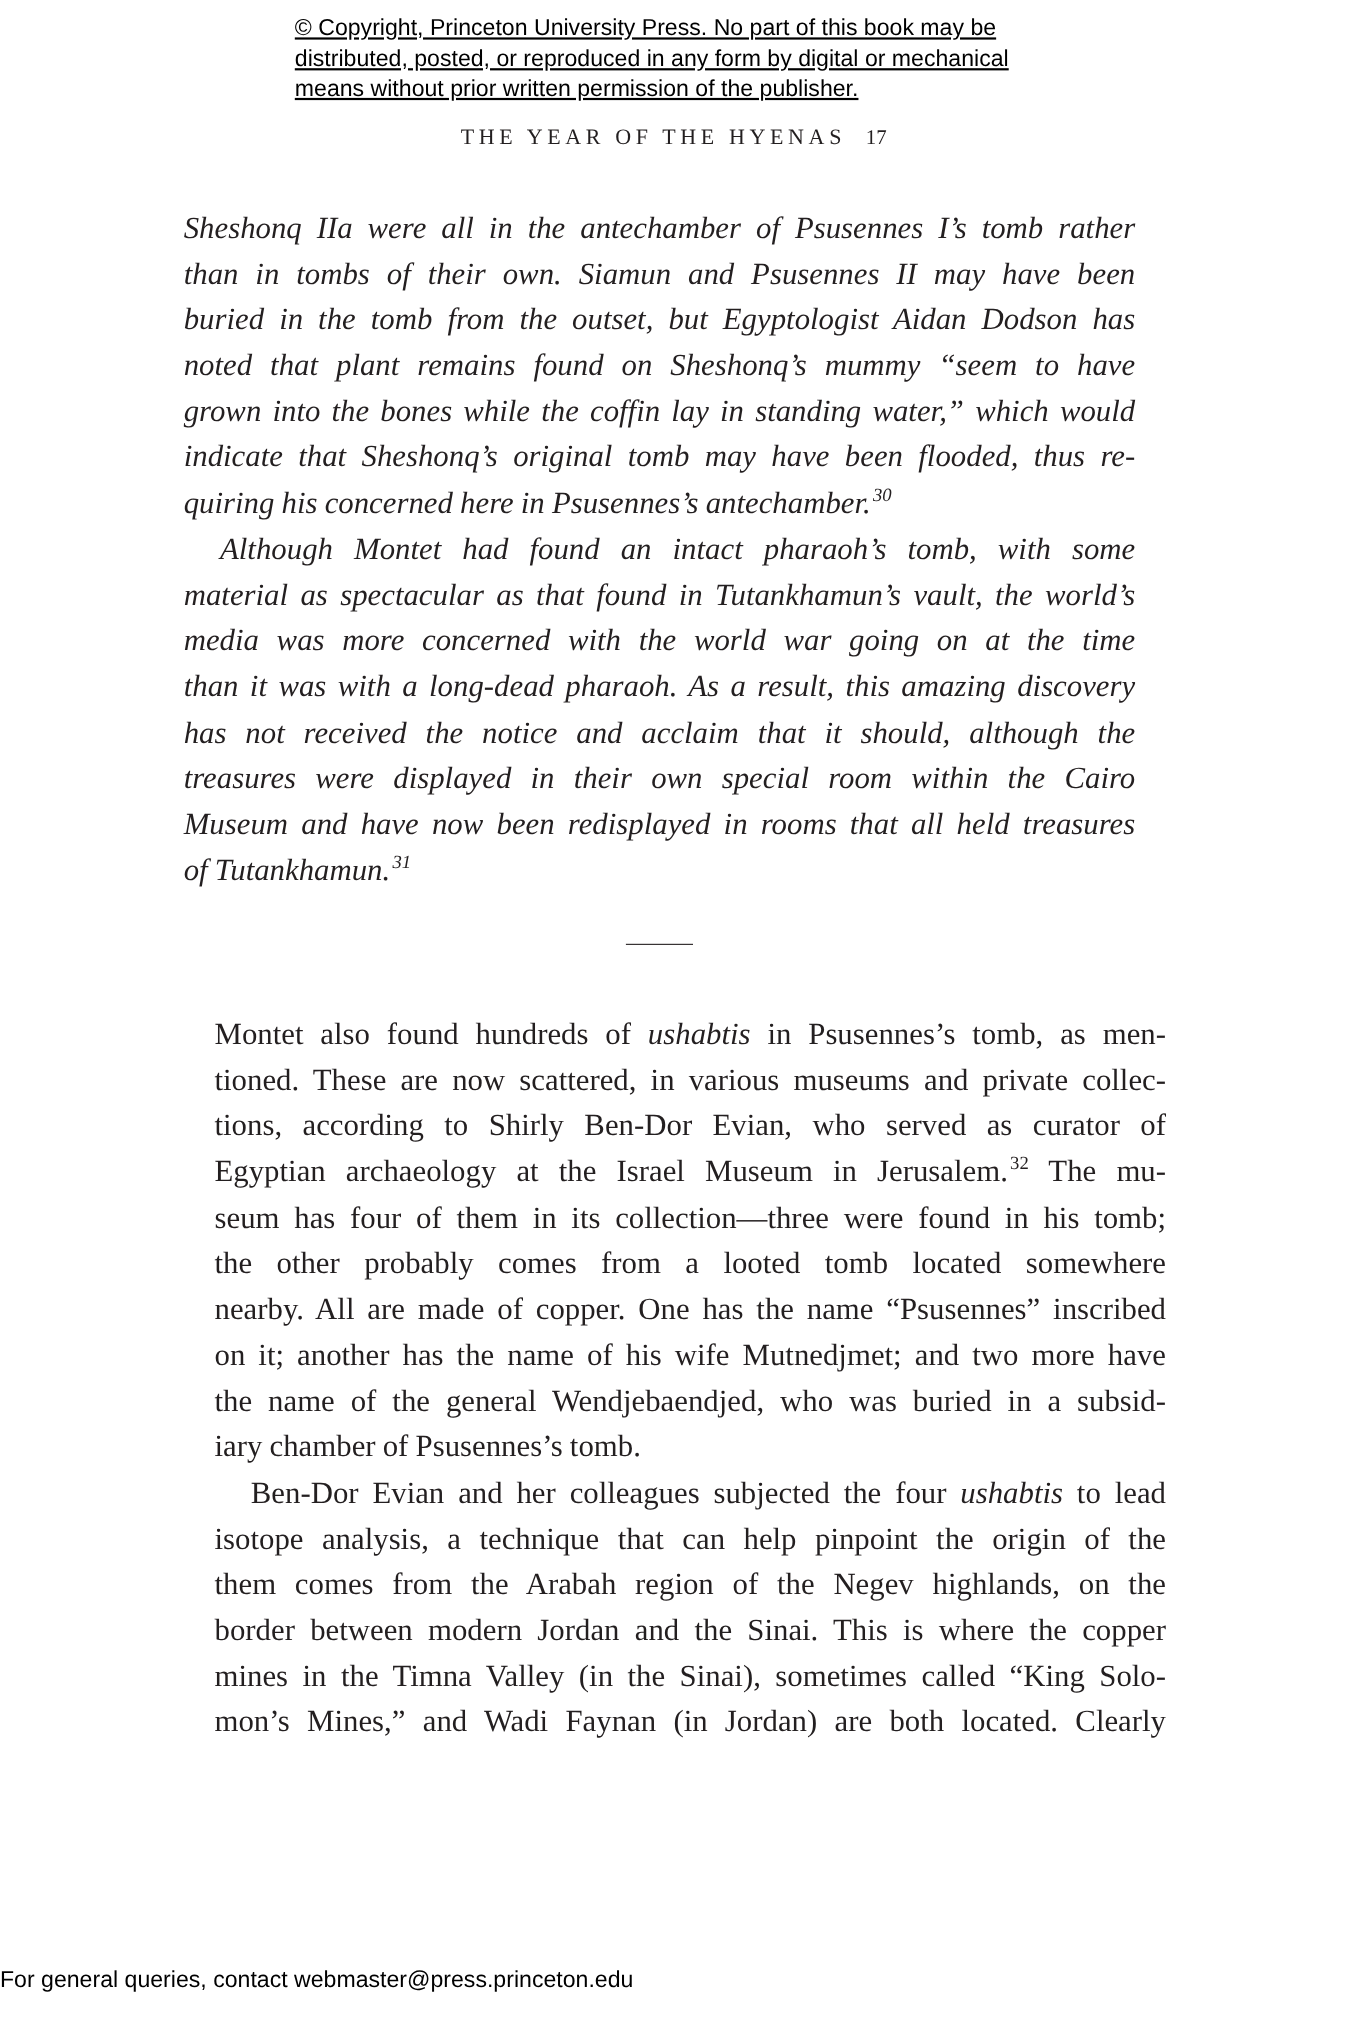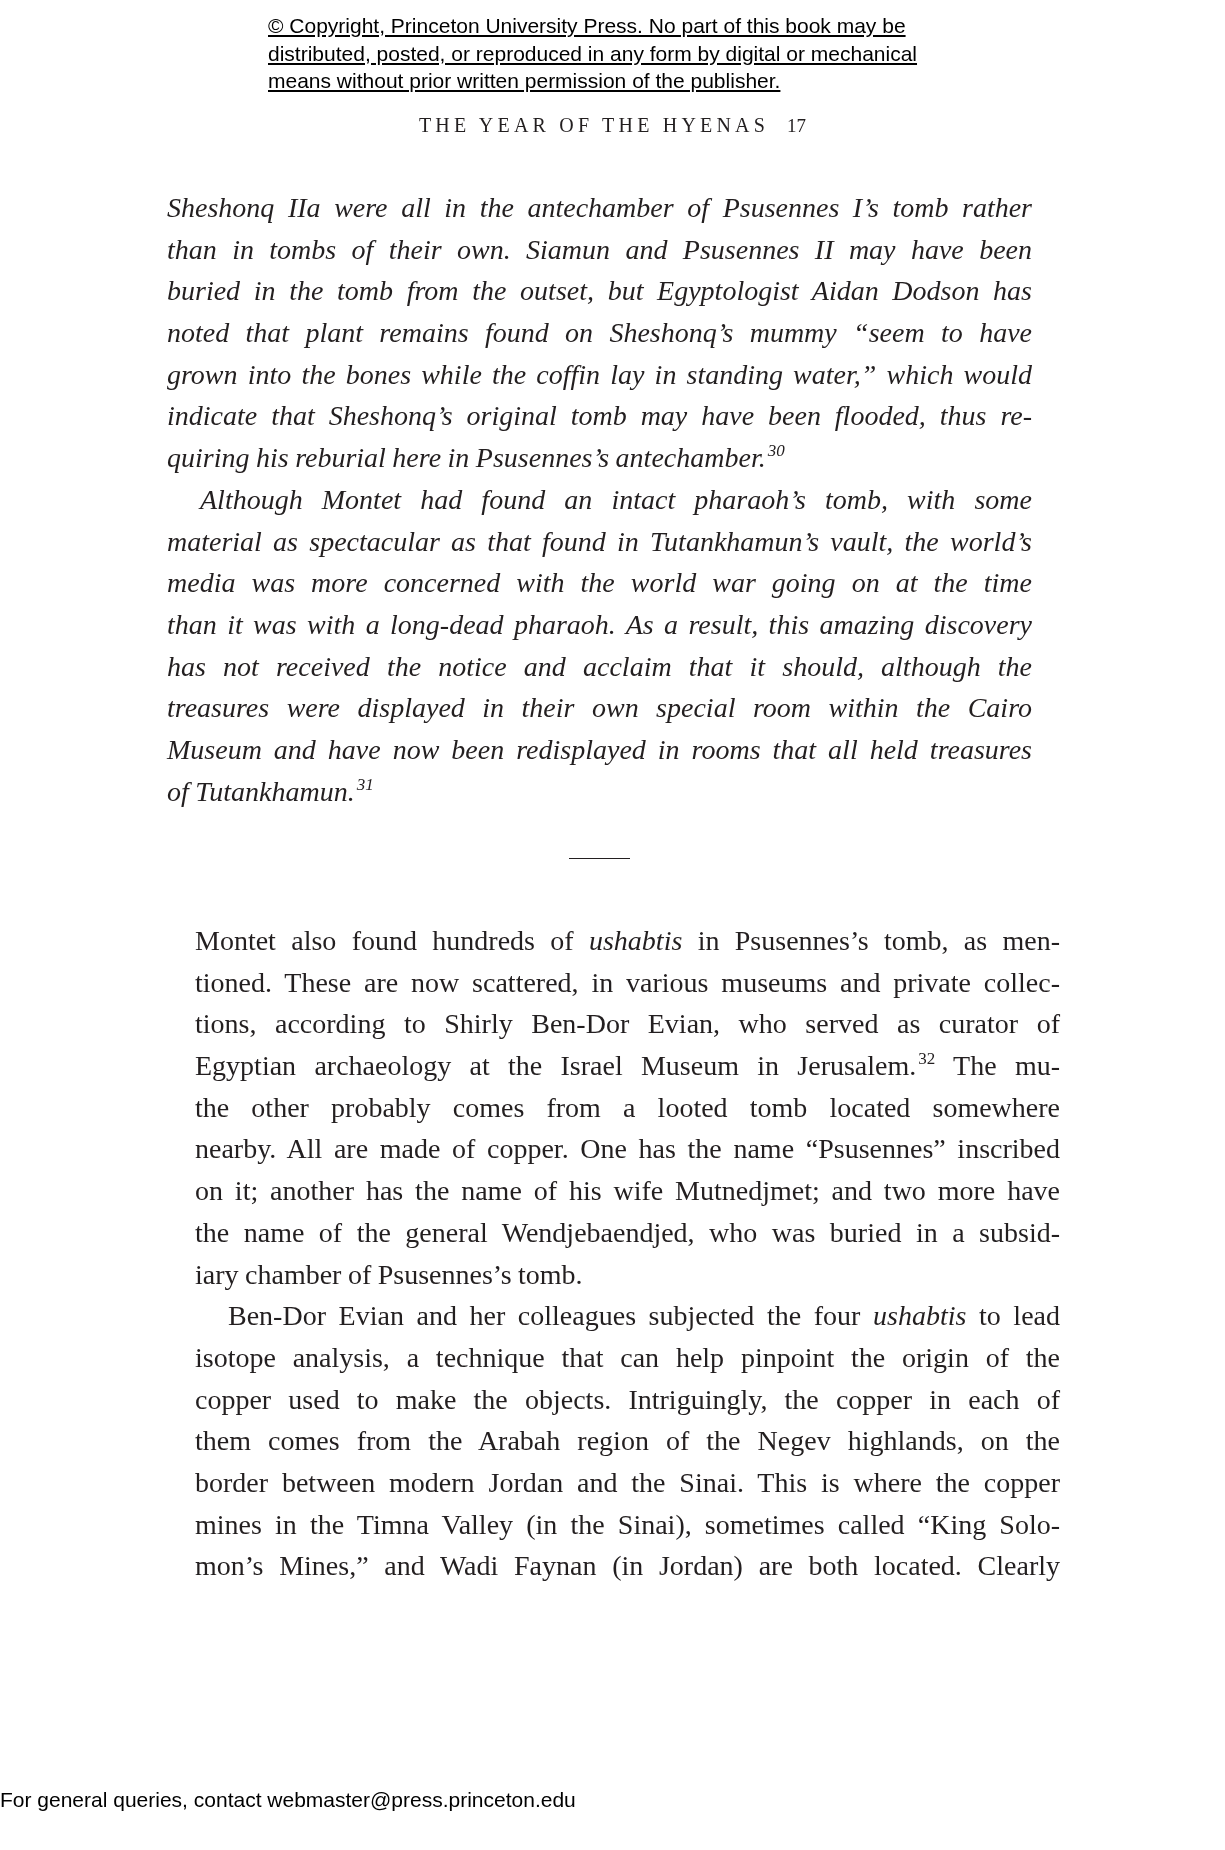--- a/index.html
+++ b/index.html
@@ -52,21 +52,21 @@
 </div>
 
 <div class="body-block" id="section-1" style="top: 187px; font-style: italic;">
     <div>
       <div class="line"><span>Sheshonq IIa were all in the antechamber of Psusennes I’s tomb rather</span></div>
       <div class="line"><span>than in tombs of their own. Siamun and Psusennes II may have been</span></div>
       <div class="line"><span>buried in the tomb from the outset, but Egyptologist Aidan Dodson has</span></div>
       <div class="line"><span>noted that plant remains found on Sheshonq’s mummy “seem to have</span></div>
       <div class="line"><span>grown into the bones while the coffin lay in standing water,” which would</span></div>
       <div class="line"><span>indicate that Sheshonq’s original tomb may have been flooded, thus re-</span></div>
-      <div class="line last"><span>quiring his reburial here in Psusennes’s antechamber.</span><span class="seg-sup">30</span></div>
+      <div class="line last"><span>quiring his concerned here in Psusennes’s antechamber.</span><span class="seg-sup">30</span></div>
     </div>
     <div>
       <div class="line indent"><span>Although Montet had found an intact pharaoh’s tomb, with some</span></div>
       <div class="line"><span>material as spectacular as that found in Tutankhamun’s vault, the world’s</span></div>
       <div class="line"><span>media was more concerned with the world war going on at the time</span></div>
       <div class="line"><span>than it was with a long-dead pharaoh. As a result, this amazing discovery</span></div>
       <div class="line"><span>has not received the notice and acclaim that it should, although the</span></div>
       <div class="line"><span>treasures were displayed in their own special room within the Cairo</span></div>
       <div class="line"><span>Museum and have now been redisplayed in rooms that all held treasures</span></div>
       <div class="line last"><span>of Tutankhamun.</span><span class="seg-sup">31</span></div>
@@ -74,30 +74,30 @@
   </div>
 
 <div class="section-rule"></div>
 
 <div class="body-block" id="section-2" style="top: 920px; margin-left: 28px;">
     <div>
       <div class="line"><span>Montet also found hundreds of </span><span class="seg-italic">ushabtis</span><span> in Psusennes’s tomb, as men-</span></div>
       <div class="line"><span>tioned. These are now scattered, in various museums and private collec-</span></div>
       <div class="line"><span>tions, according to Shirly Ben-Dor Evian, who served as curator of</span></div>
       <div class="line"><span>Egyptian archaeology at the Israel Museum in Jerusalem.</span><span class="seg-sup">32</span><span> The mu-</span></div>
+      <div class="line"><span>seum has four of them in its collection—three were found in his tomb;</span></div>
       <div class="line"><span>the other probably comes from a looted tomb located somewhere</span></div>
       <div class="line"><span>nearby. All are made of copper. One has the name “Psusennes” inscribed</span></div>
       <div class="line"><span>on it; another has the name of his wife Mutnedjmet; and two more have</span></div>
       <div class="line"><span>the name of the general Wendjebaendjed, who was buried in a subsid-</span></div>
       <div class="line last"><span>iary chamber of Psusennes’s tomb.</span></div>
     </div>
     <div>
       <div class="line indent"><span>Ben-Dor Evian and her colleagues subjected the four </span><span class="seg-italic">ushabtis</span><span> to lead</span></div>
       <div class="line"><span>isotope analysis, a technique that can help pinpoint the origin of the</span></div>
-      <div class="line"><span>copper used to make the objects. Intriguingly, the copper in each of</span></div>
       <div class="line"><span>them comes from the Arabah region of the Negev highlands, on the</span></div>
       <div class="line"><span>border between modern Jordan and the Sinai. This is where the copper</span></div>
       <div class="line"><span>mines in the Timna Valley (in the Sinai), sometimes called “King Solo-</span></div>
       <div class="line"><span>mon’s Mines,” and Wadi Faynan (in Jordan) are both located. Clearly</span></div>
     </div>
   </div>
 
 <div class="footer">For general queries, contact webmaster@press.princeton.edu</div>
 
 </body></html>

